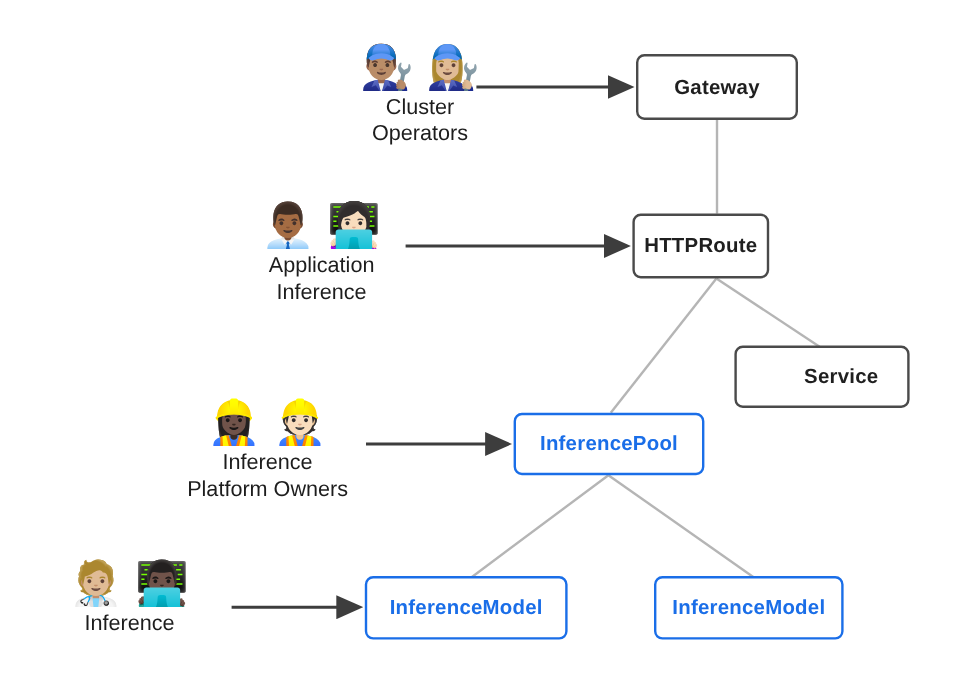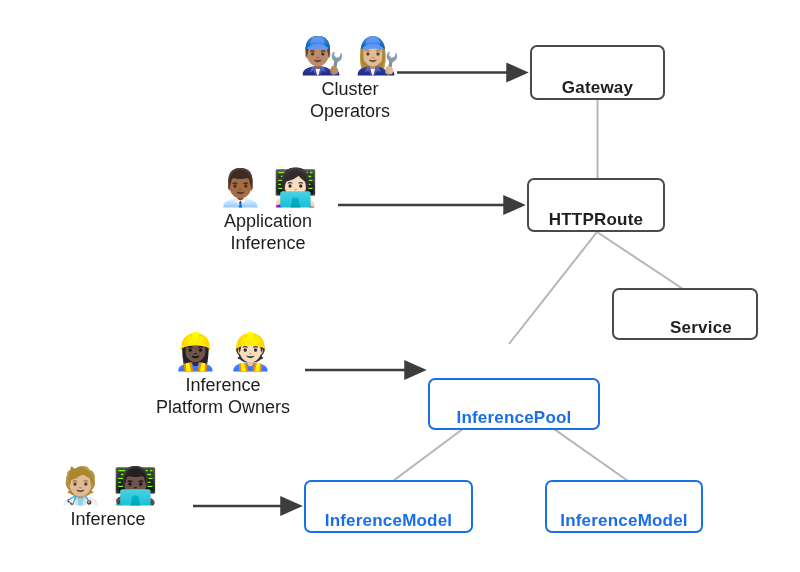--- a/index.html
+++ b/index.html
@@ -32,21 +32,21 @@
     stroke-width: 2.5;
     fill: none;
   }
   .arrowhead {
     fill: var(--arrow-dark, #3d3d3d);
     stroke: none;
   }
   .node {
     position: absolute;
     display: flex;
-    align-items: flex-end;
+    align-items: center;
     justify-content: center;
     background: #ffffff;
     border: 2px solid var(--node-border-dark, #4a4a4a);
     border-radius: 7px;
     font-size: 17px;
     font-weight: 700;
     color: var(--node-text-dark, #1f1f1f);
     box-sizing: border-box;
     letter-spacing: 0.2px;
   }
@@ -94,29 +94,29 @@
     <line class="arrow" x1="397" y1="72.5" x2="525" y2="72.5" marker-end="url(#arrowhead)"></line>
     <line class="arrow" x1="338" y1="205" x2="522" y2="205" marker-end="url(#arrowhead)"></line>
     <line class="arrow" x1="305" y1="370" x2="423" y2="370" marker-end="url(#arrowhead)"></line>
     <line class="arrow" x1="193" y1="506" x2="299" y2="506" marker-end="url(#arrowhead)"></line>
   </svg>
 
   <div class="node" style="left:530px; top:45px; width:135px; height:55px;">
     <span>Gateway</span>
   </div>
 
-  <div class="node" style="left:527px; top:178px; width:138px; height:54px;">
+  <div class="node" style="left:527px; top:178px; width:114px; height:54px;">
     <span>HTTPRoute</span>
   </div>
 
   <div class="node" style="left:612px; top:288px; width:146px; height:52px;padding-left:32px;">
     <span>Service</span>
   </div>
 
-  <div class="node blue" style="left:428px; top:344px; width:172px; height:52px;margin-top:34px;">
+  <div class="node blue" style="left:428px; top:344px; width:159px; height:52px;">
     <span>InferencePool</span>
   </div>
 
   <div class="node blue" style="left:304px; top:480px; width:169px; height:53px;">
     <span>InferenceModel</span>
   </div>
 
   <div class="node blue" style="left:545px; top:480px; width:158px; height:53px;">
     <span>InferenceModel</span>
   </div>

